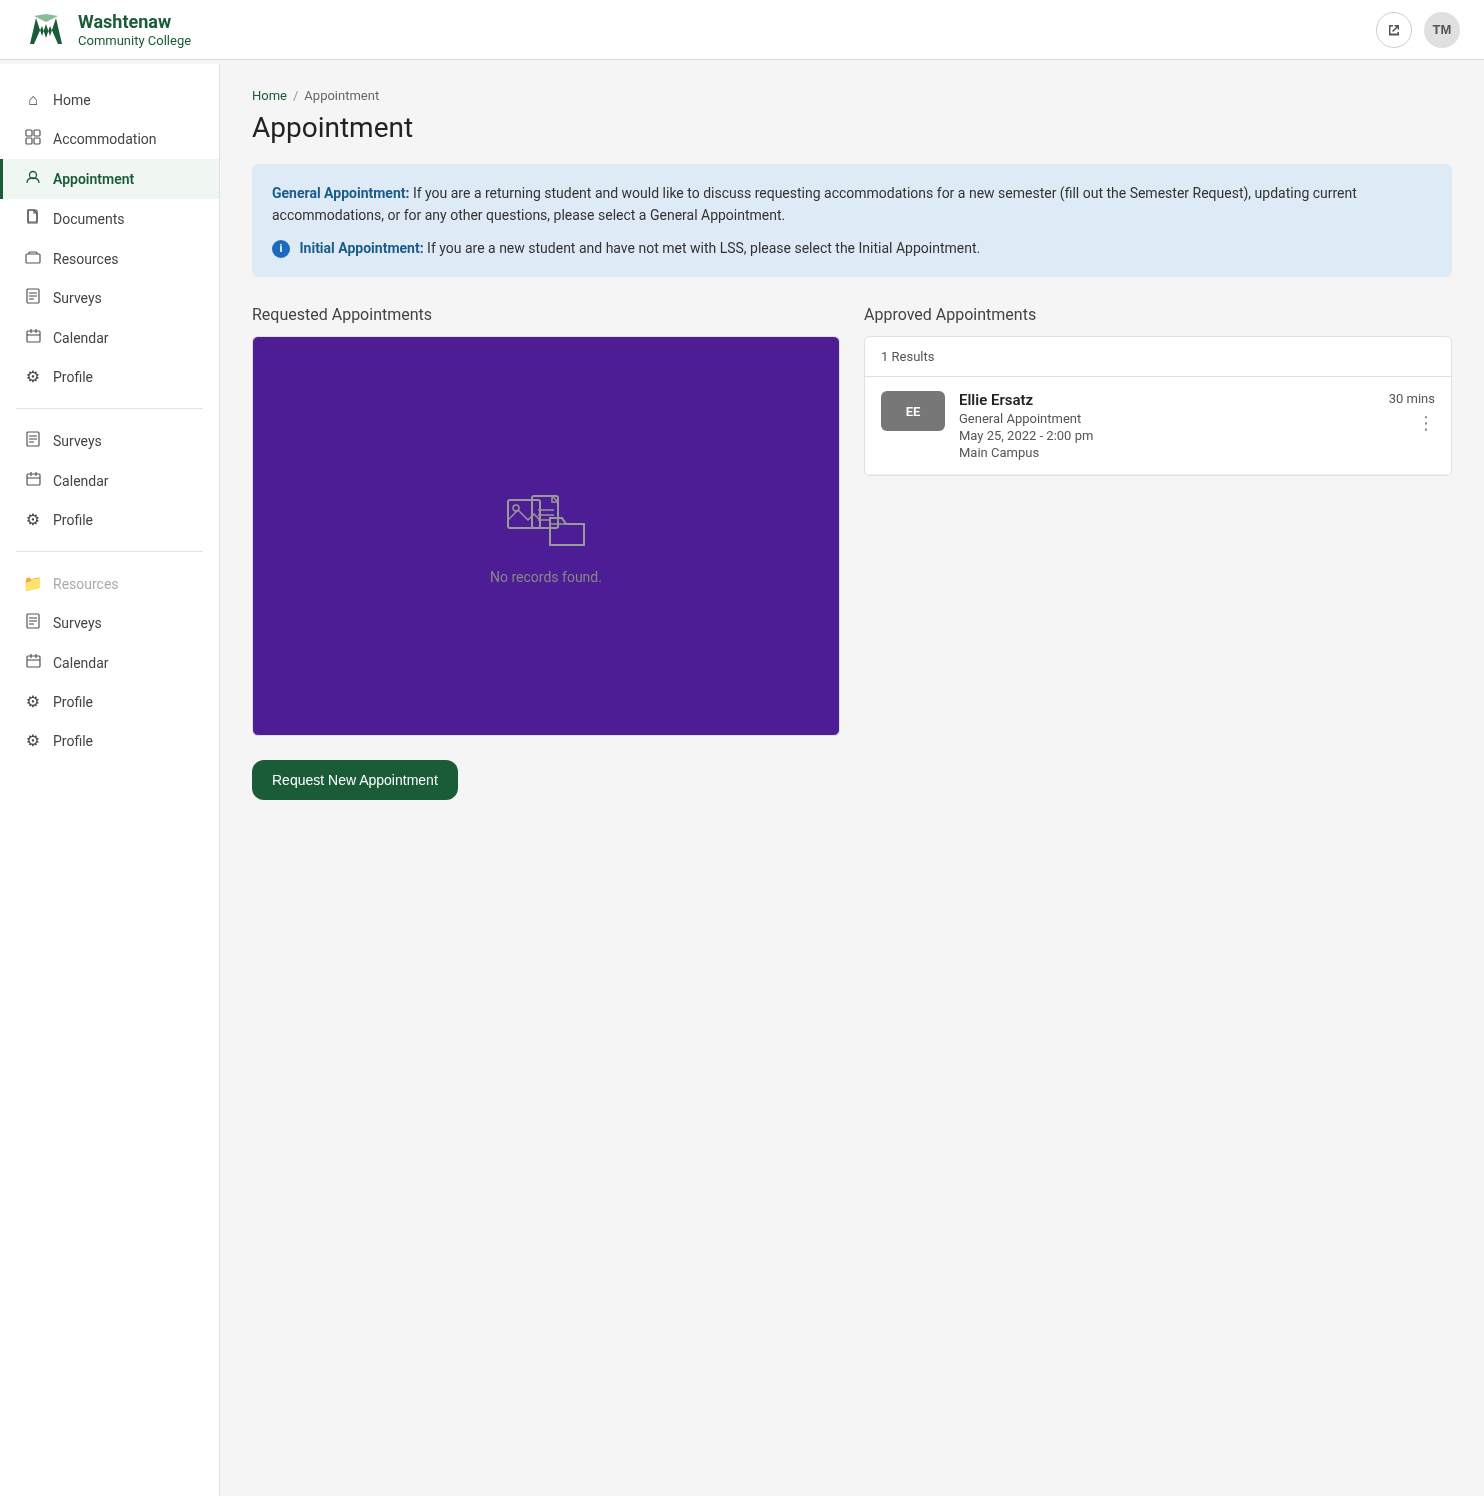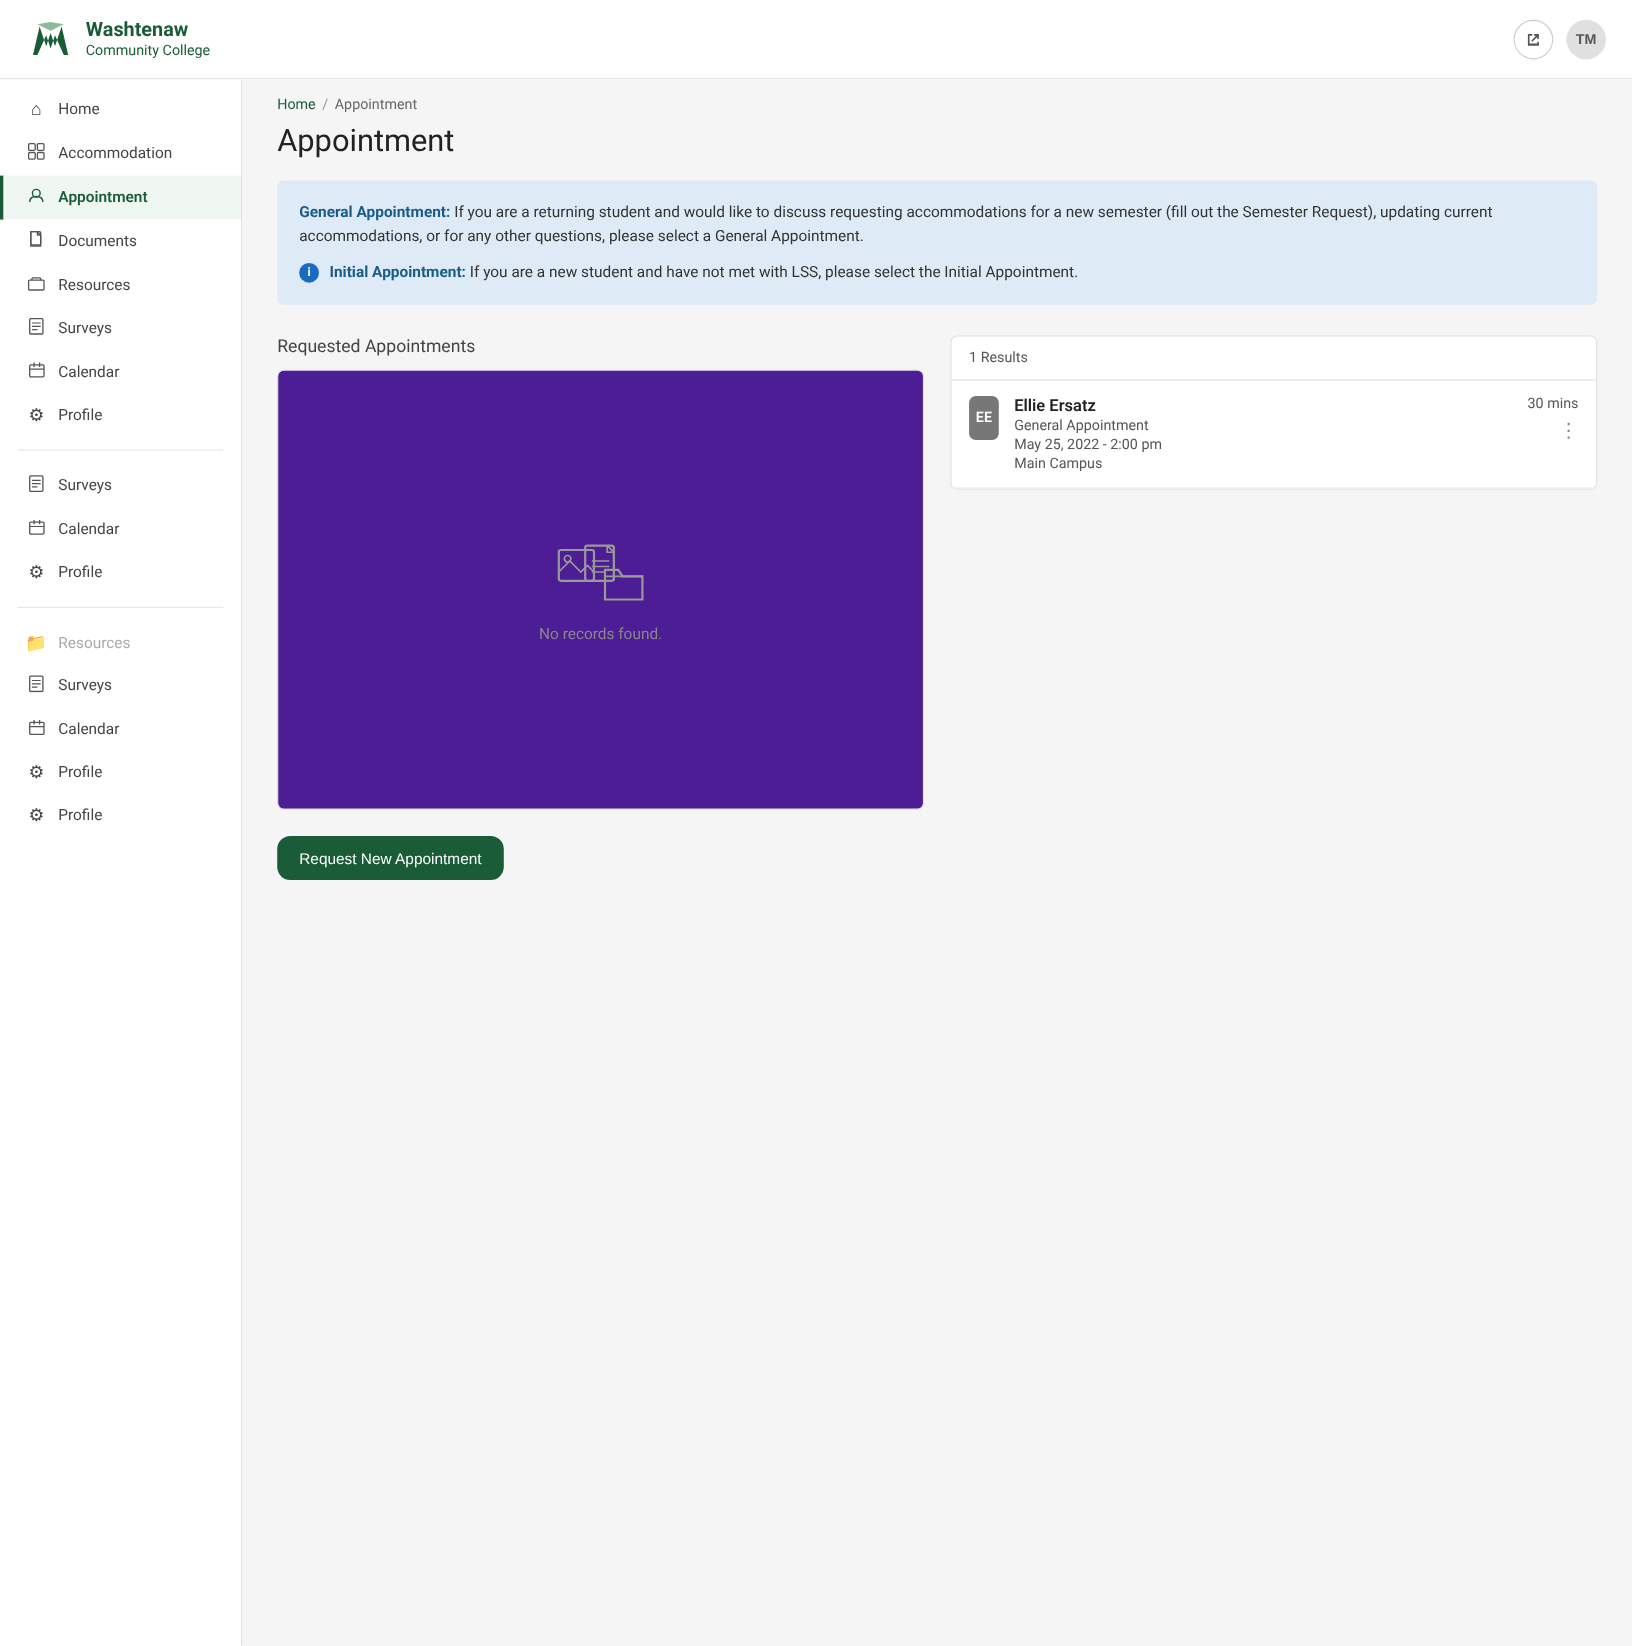--- a/index.html
+++ b/index.html
@@ -6,21 +6,21 @@
     body { font-family: -apple-system, BlinkMacSystemFont, 'Segoe UI', Roboto, sans-serif; background: #f5f5f5; color: #333; font-size: 14px; }
 
     
     .navbar {
       background: #fff;
       border-bottom: 1px solid #e0e0e0;
       display: flex;
       align-items: center;
       justify-content: space-between;
       padding: 0 24px;
-      height: 72px;
+      height: 60px;
       position: fixed;
       top: 0;
       left: 0;
       right: 0;
       z-index: 100;
     }
     .navbar-logo {
       display: flex;
       align-items: center;
       gap: 10px;
@@ -236,21 +236,21 @@
       border-bottom: 1px solid #e0e0e0;
     }
     .appointment-card {
       padding: 14px 16px;
       display: flex;
       align-items: flex-start;
       gap: 14px;
       border-bottom: 1px solid #f0f0f0;
     }
     .appointment-avatar {
-      width: 27px;
+      width: 64px;
       height: 40px;
       border-radius: 6px;
       background: #777;
       color: #fff;
       display: flex;
       align-items: center;
       justify-content: center;
       font-size: 13px;
       font-weight: 600;
       flex-shrink: 0;
@@ -532,20 +532,21 @@
                 <path d="M44 28 L44 55 L78 55 L78 34 L60 34 L56 28 Z" stroke="#999" stroke-width="2" fill="none"></path>
                 <path d="M44 34 L78 34" stroke="#999" stroke-width="1.5"></path>
               </svg>
             </div>
             <span>No records found.</span>
           </div>
         </div>
       </div>
 
       <div>
+        <h2 class="section-title">Approved Appointments</h2>
         <div class="approved-panel">
           <div class="approved-results-count">1 Results</div>
           <div class="appointment-card">
             <div class="appointment-avatar">EE</div>
             <div class="appointment-info">
               <div class="appointment-name">Ellie Ersatz</div>
               <div class="appointment-type">General Appointment</div>
               <div class="appointment-date">May 25, 2022 - 2:00 pm</div>
               <div class="appointment-location">Main Campus</div>
             </div>

